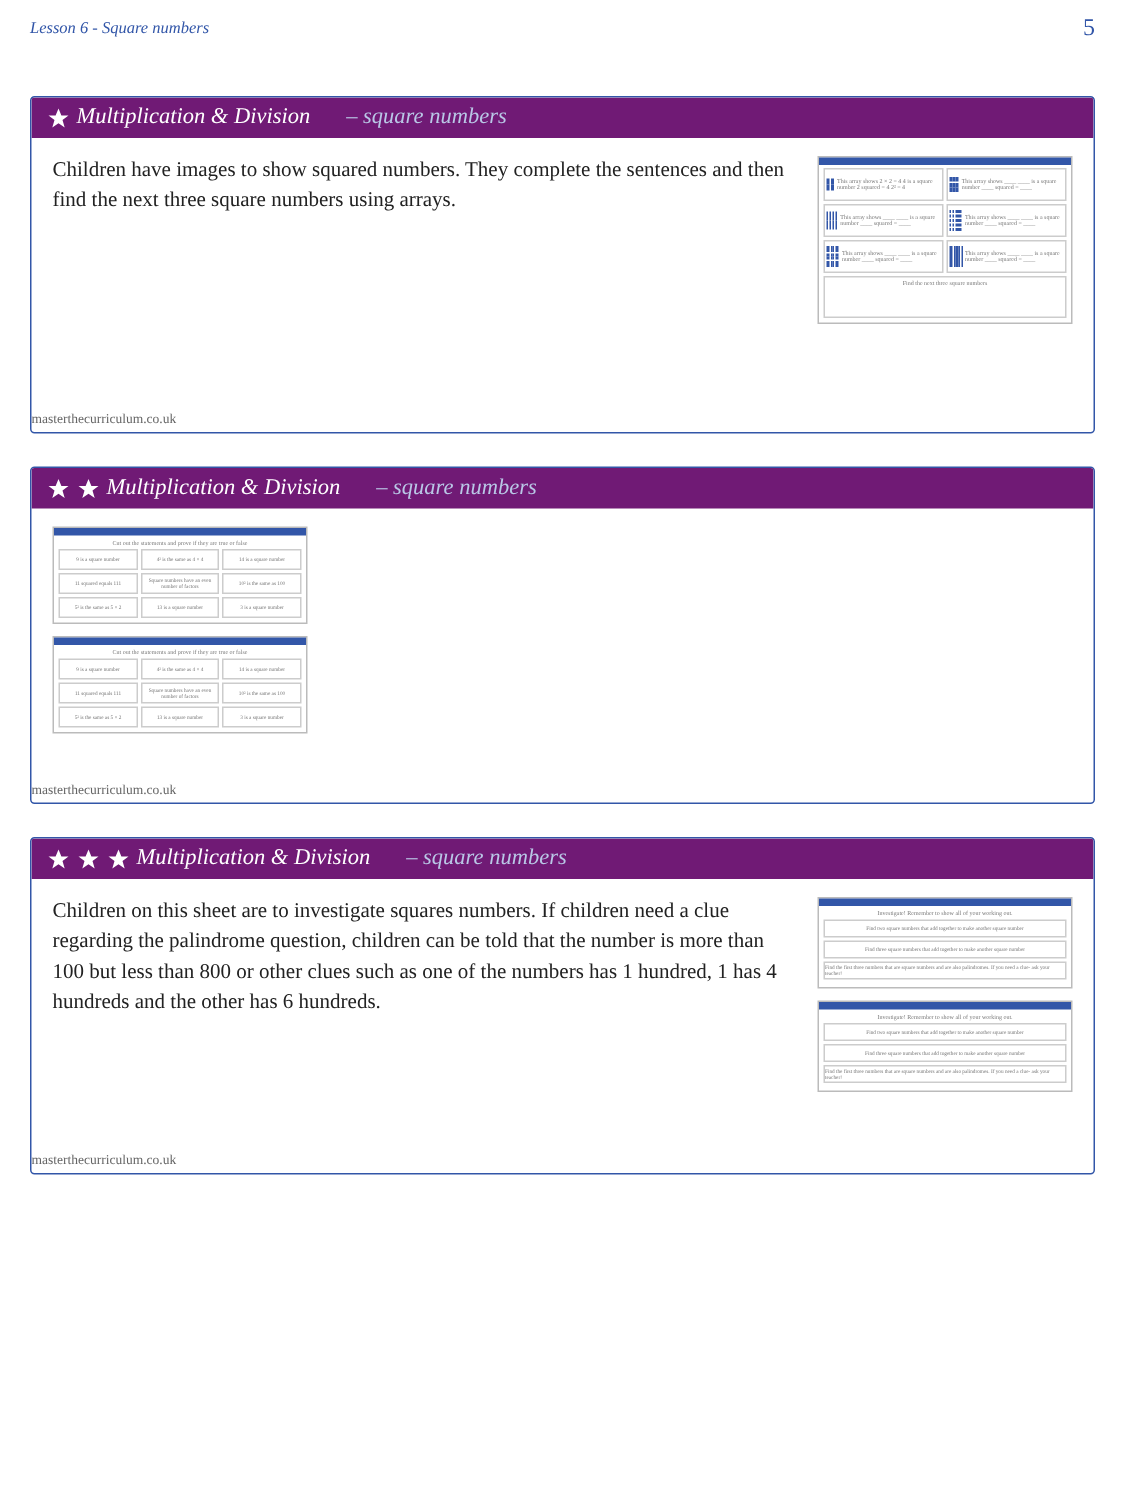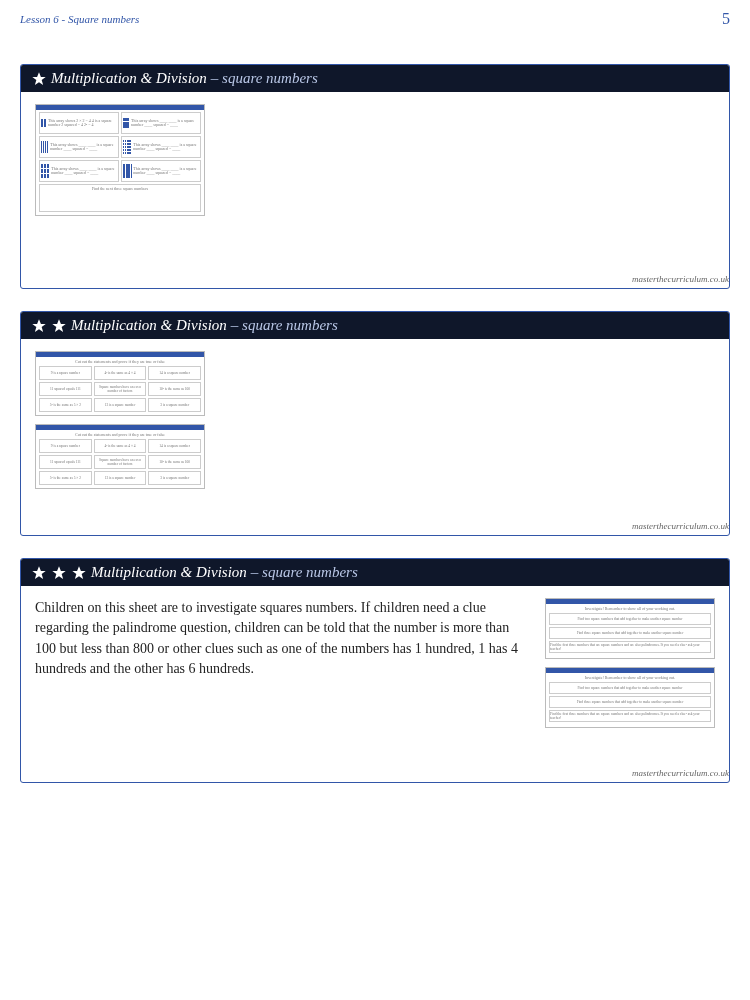--- a/index.html
+++ b/index.html
@@ -21,30 +21,30 @@
     font-style: italic;
   }
   .page-number { font-size: 16px; font-style: normal; }
   .card {
     border: 1.5px solid #3256a8;
     border-radius: 3px;
     margin-bottom: 22px;
     overflow: hidden;
   }
   .card-header {
-    background: #0f172a;
+    background: #701a75;
     color: #fff;
     padding: 5px 10px;
     display: flex;
     align-items: center;
     gap: 4px;
     font-style: italic;
     font-size: 15px;
   }
-  .card-header .title-faded { color: #b9c7e6; margin-left: 0; }
+  .card-header .title-faded { color: #b9c7e6; margin-left: 20px; }
   .star {
     width: 16px; height: 16px;
     display: inline-block;
   }
   .card-body {
     display: flex;
     padding: 12px 14px 6px 14px;
     gap: 14px;
     min-height: 180px;
     position: relative;
@@ -106,25 +106,24 @@
     display:flex;align-items:center;justify-content:center;text-align:center;
   }
   .mini-lines .line {
     border: 1px solid #ccc;
     height: 12px;
     margin-bottom: 2px;
     font-size: 3.5px;
     display:flex;align-items:center;justify-content:center;
   }
   .footer-url {
-    text-align: right;
+    text-align: left;
     font-size: 9px;
     color: #666;
     padding: 2px 0 4px 0;
-    font-style: italic;
   }
 </style>
 </head>
 <body>
 
 <div class="header-row">
   <span>Lesson 6 - Square numbers</span>
   <span class="page-number">5</span>
 </div>
 
@@ -132,20 +131,23 @@
   <div class="card-header">
     <span class="star">
       <svg viewBox="0 0 24 24">
           <polygon points="12,2 14.9,9 22,9 16,13.5 18.2,21 12,16.8 5.8,21 8,13.5 2,9 9.1,9" fill="#fff"></polygon>
         </svg>
     </span>
     <span>Multiplication &amp; Division</span>
     <span class="title-faded">– square numbers</span>
   </div>
   <div class="card-body">
+    <div class="card-text">
+      <p>Children have images to show squared numbers. They complete the sentences and then find the next three square numbers using arrays.</p>
+    </div>
     <div class="thumb-col">
       <div class="thumb">
         <div class="thumb-header"></div>
         <div class="mini-grid">
           <div class="mini-cell">
               <div class="mini-array" style="grid-template-columns:repeat(2,1fr);grid-template-rows:repeat(2,1fr);width:8px;height:8px">
                 <span></span>
                 <span></span>
                 <span></span>
                 <span></span>

